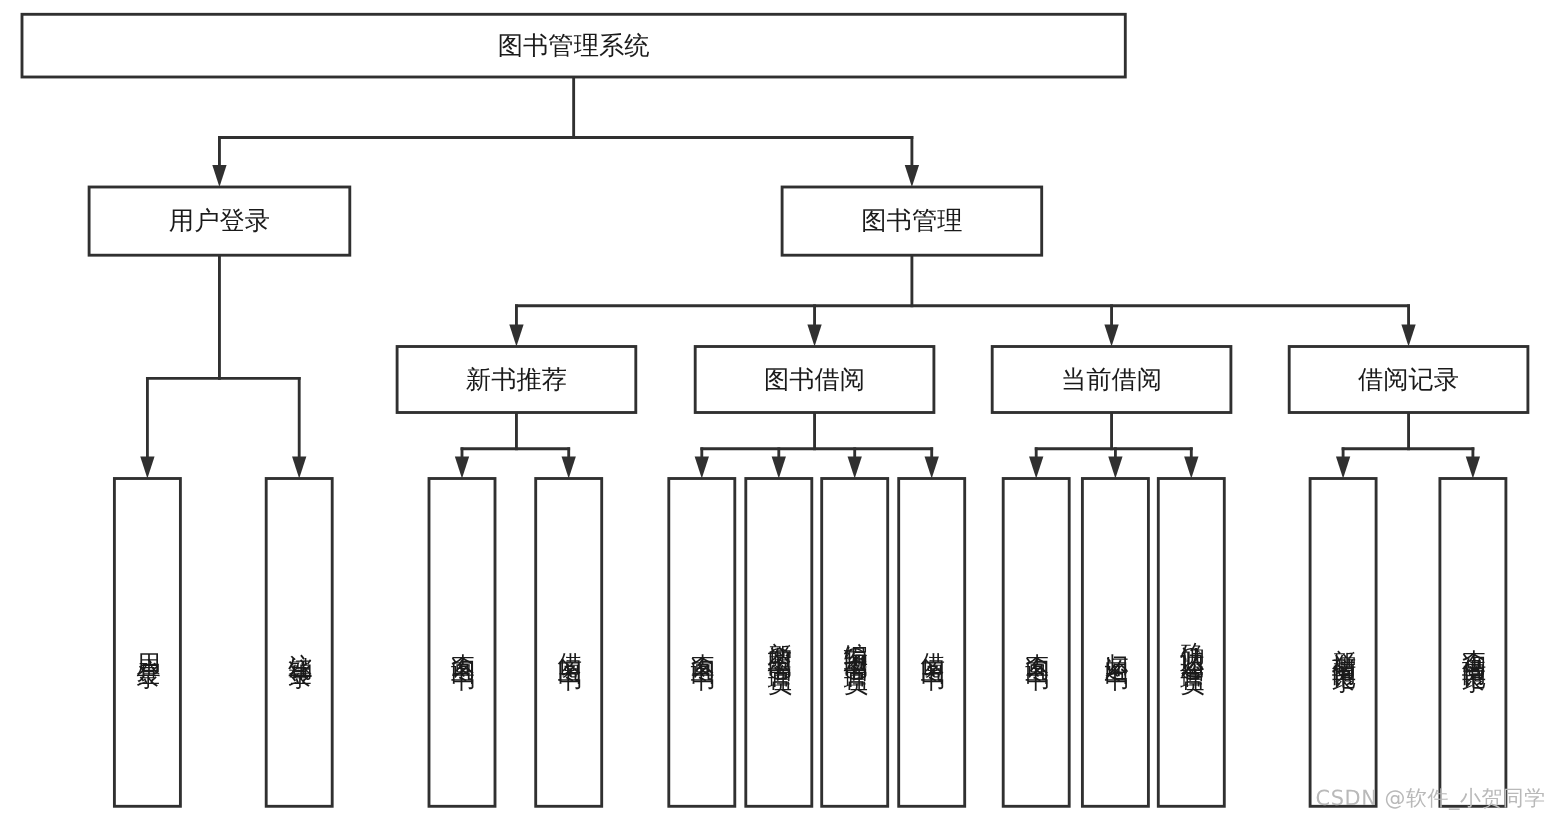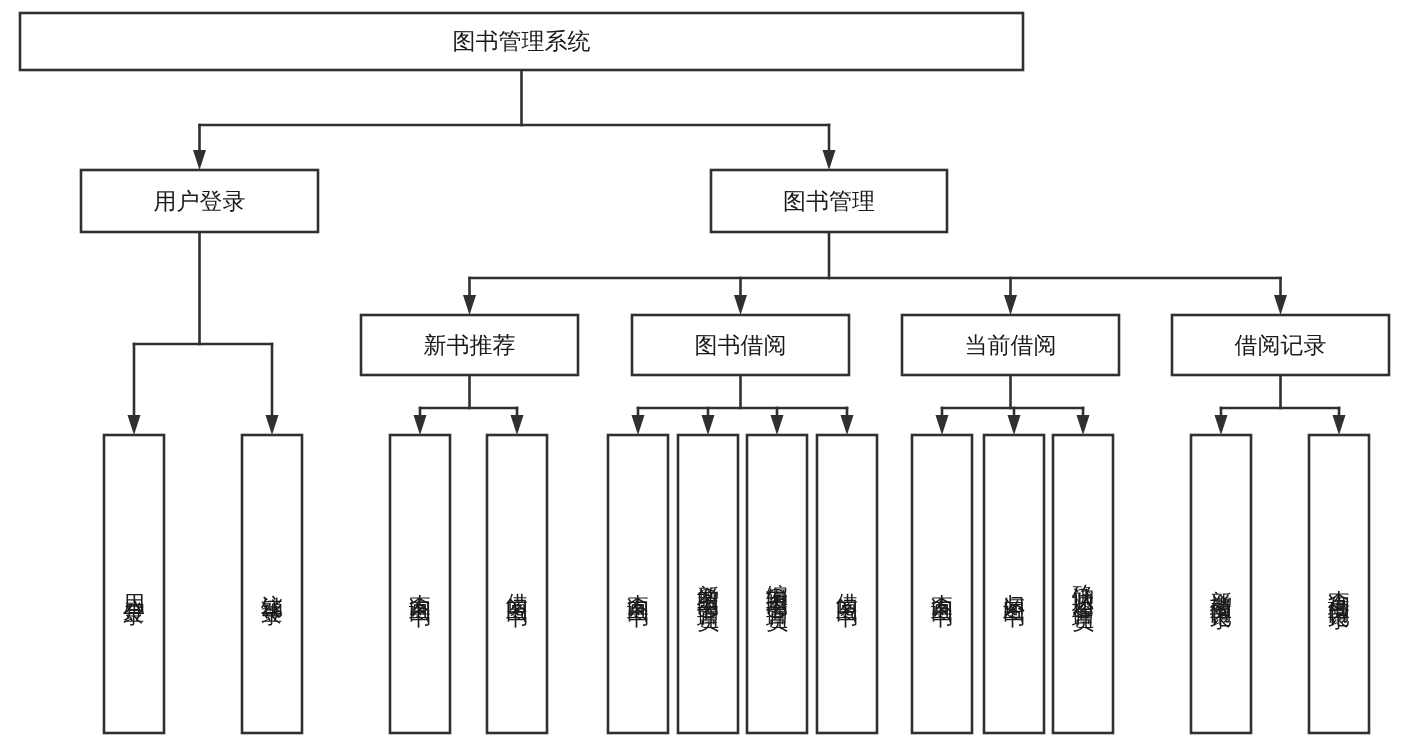--- a/index.html
+++ b/index.html
@@ -209,13 +209,14 @@
       <div class="vlabel" style="left: 608px; top: 435px; width: 60px; height: 298px;">查询图书</div>
       <div class="vlabel" style="left: 678px; top: 435px; width: 60px; height: 298px;">新增图书（管理员）</div>
       <div class="vlabel" style="left: 747px; top: 435px; width: 60px; height: 298px;">编辑图书（管理员）</div>
       <div class="vlabel" style="left: 817px; top: 435px; width: 60px; height: 298px;">借阅图书</div>
       <div class="vlabel" style="left: 912px; top: 435px; width: 60px; height: 298px;">查询图书</div>
       <div class="vlabel" style="left: 984px; top: 435px; width: 60px; height: 298px;">归还图书</div>
       <div class="vlabel" style="left: 1053px; top: 435px; width: 60px; height: 298px;">确认归还（管理员）</div>
       <div class="vlabel" style="left: 1191px; top: 435px; width: 60px; height: 298px;">新增借阅记录</div>
       <div class="vlabel" style="left: 1309px; top: 435px; width: 60px; height: 298px;">查询借阅记录</div>
     </div>
+  <div class="watermark" style="left:1196px; top:713px;">CSDN @软件_小贺同学</div>
 </div>
 
 </body></html>

